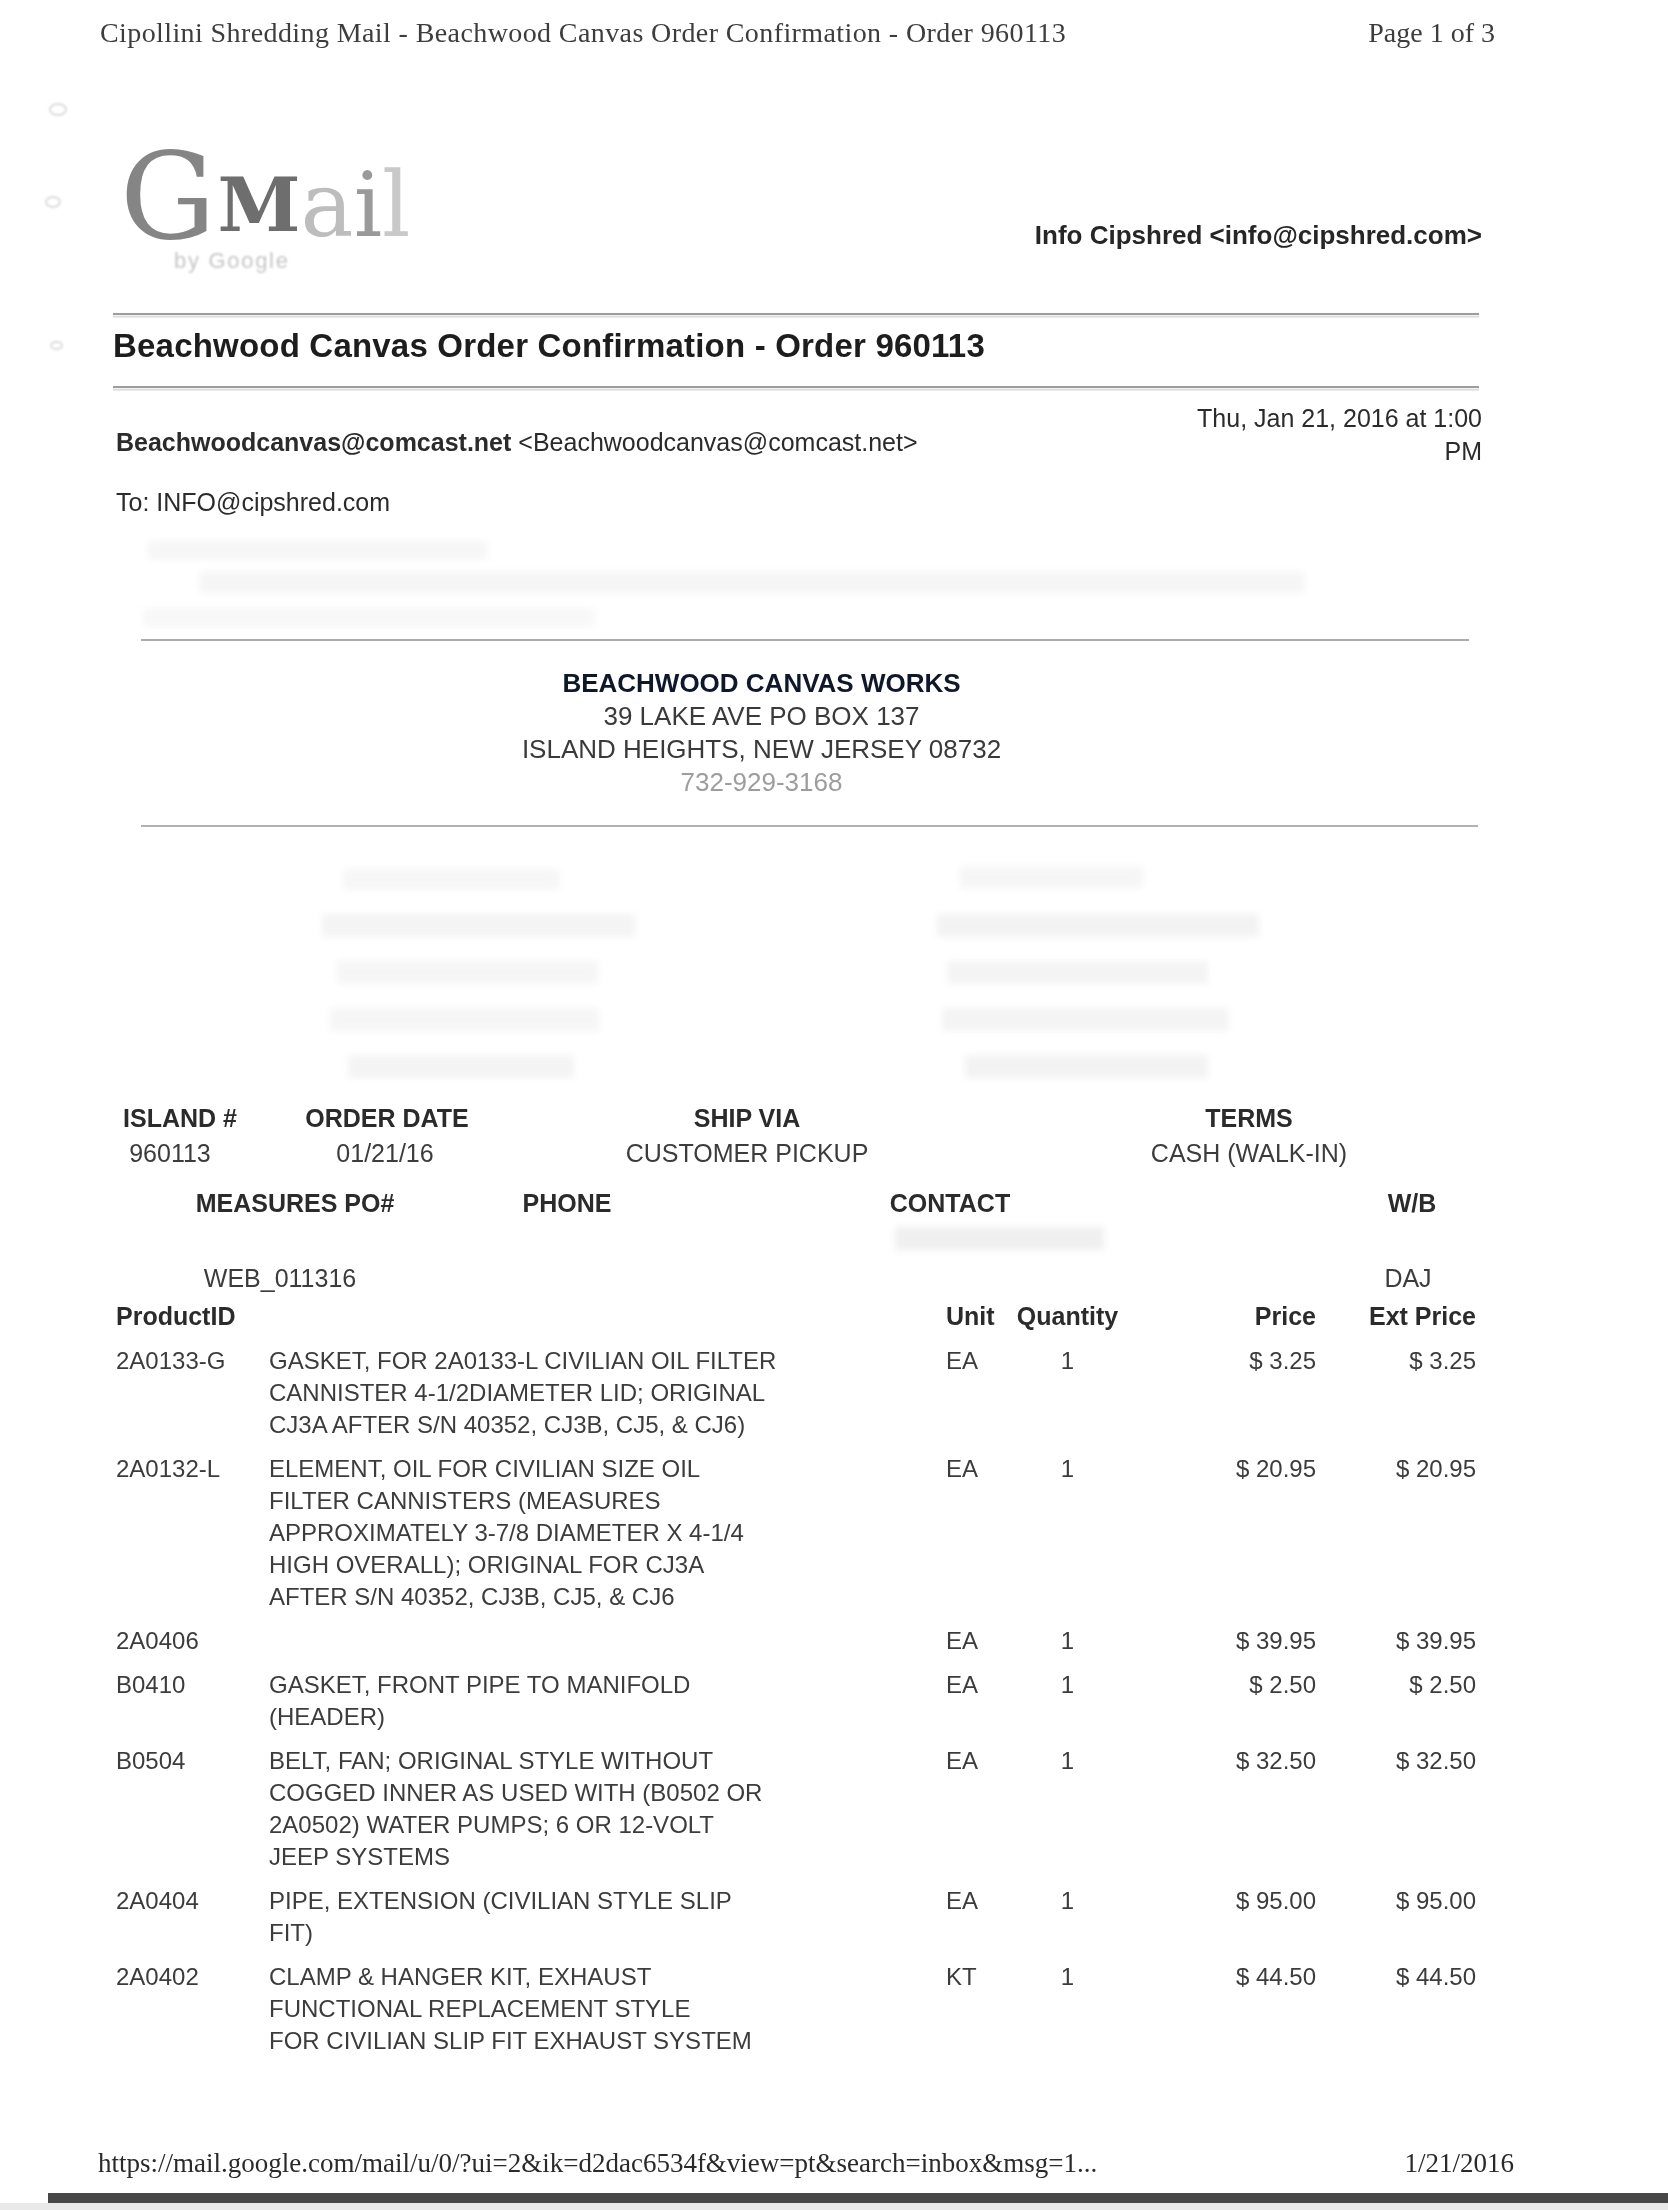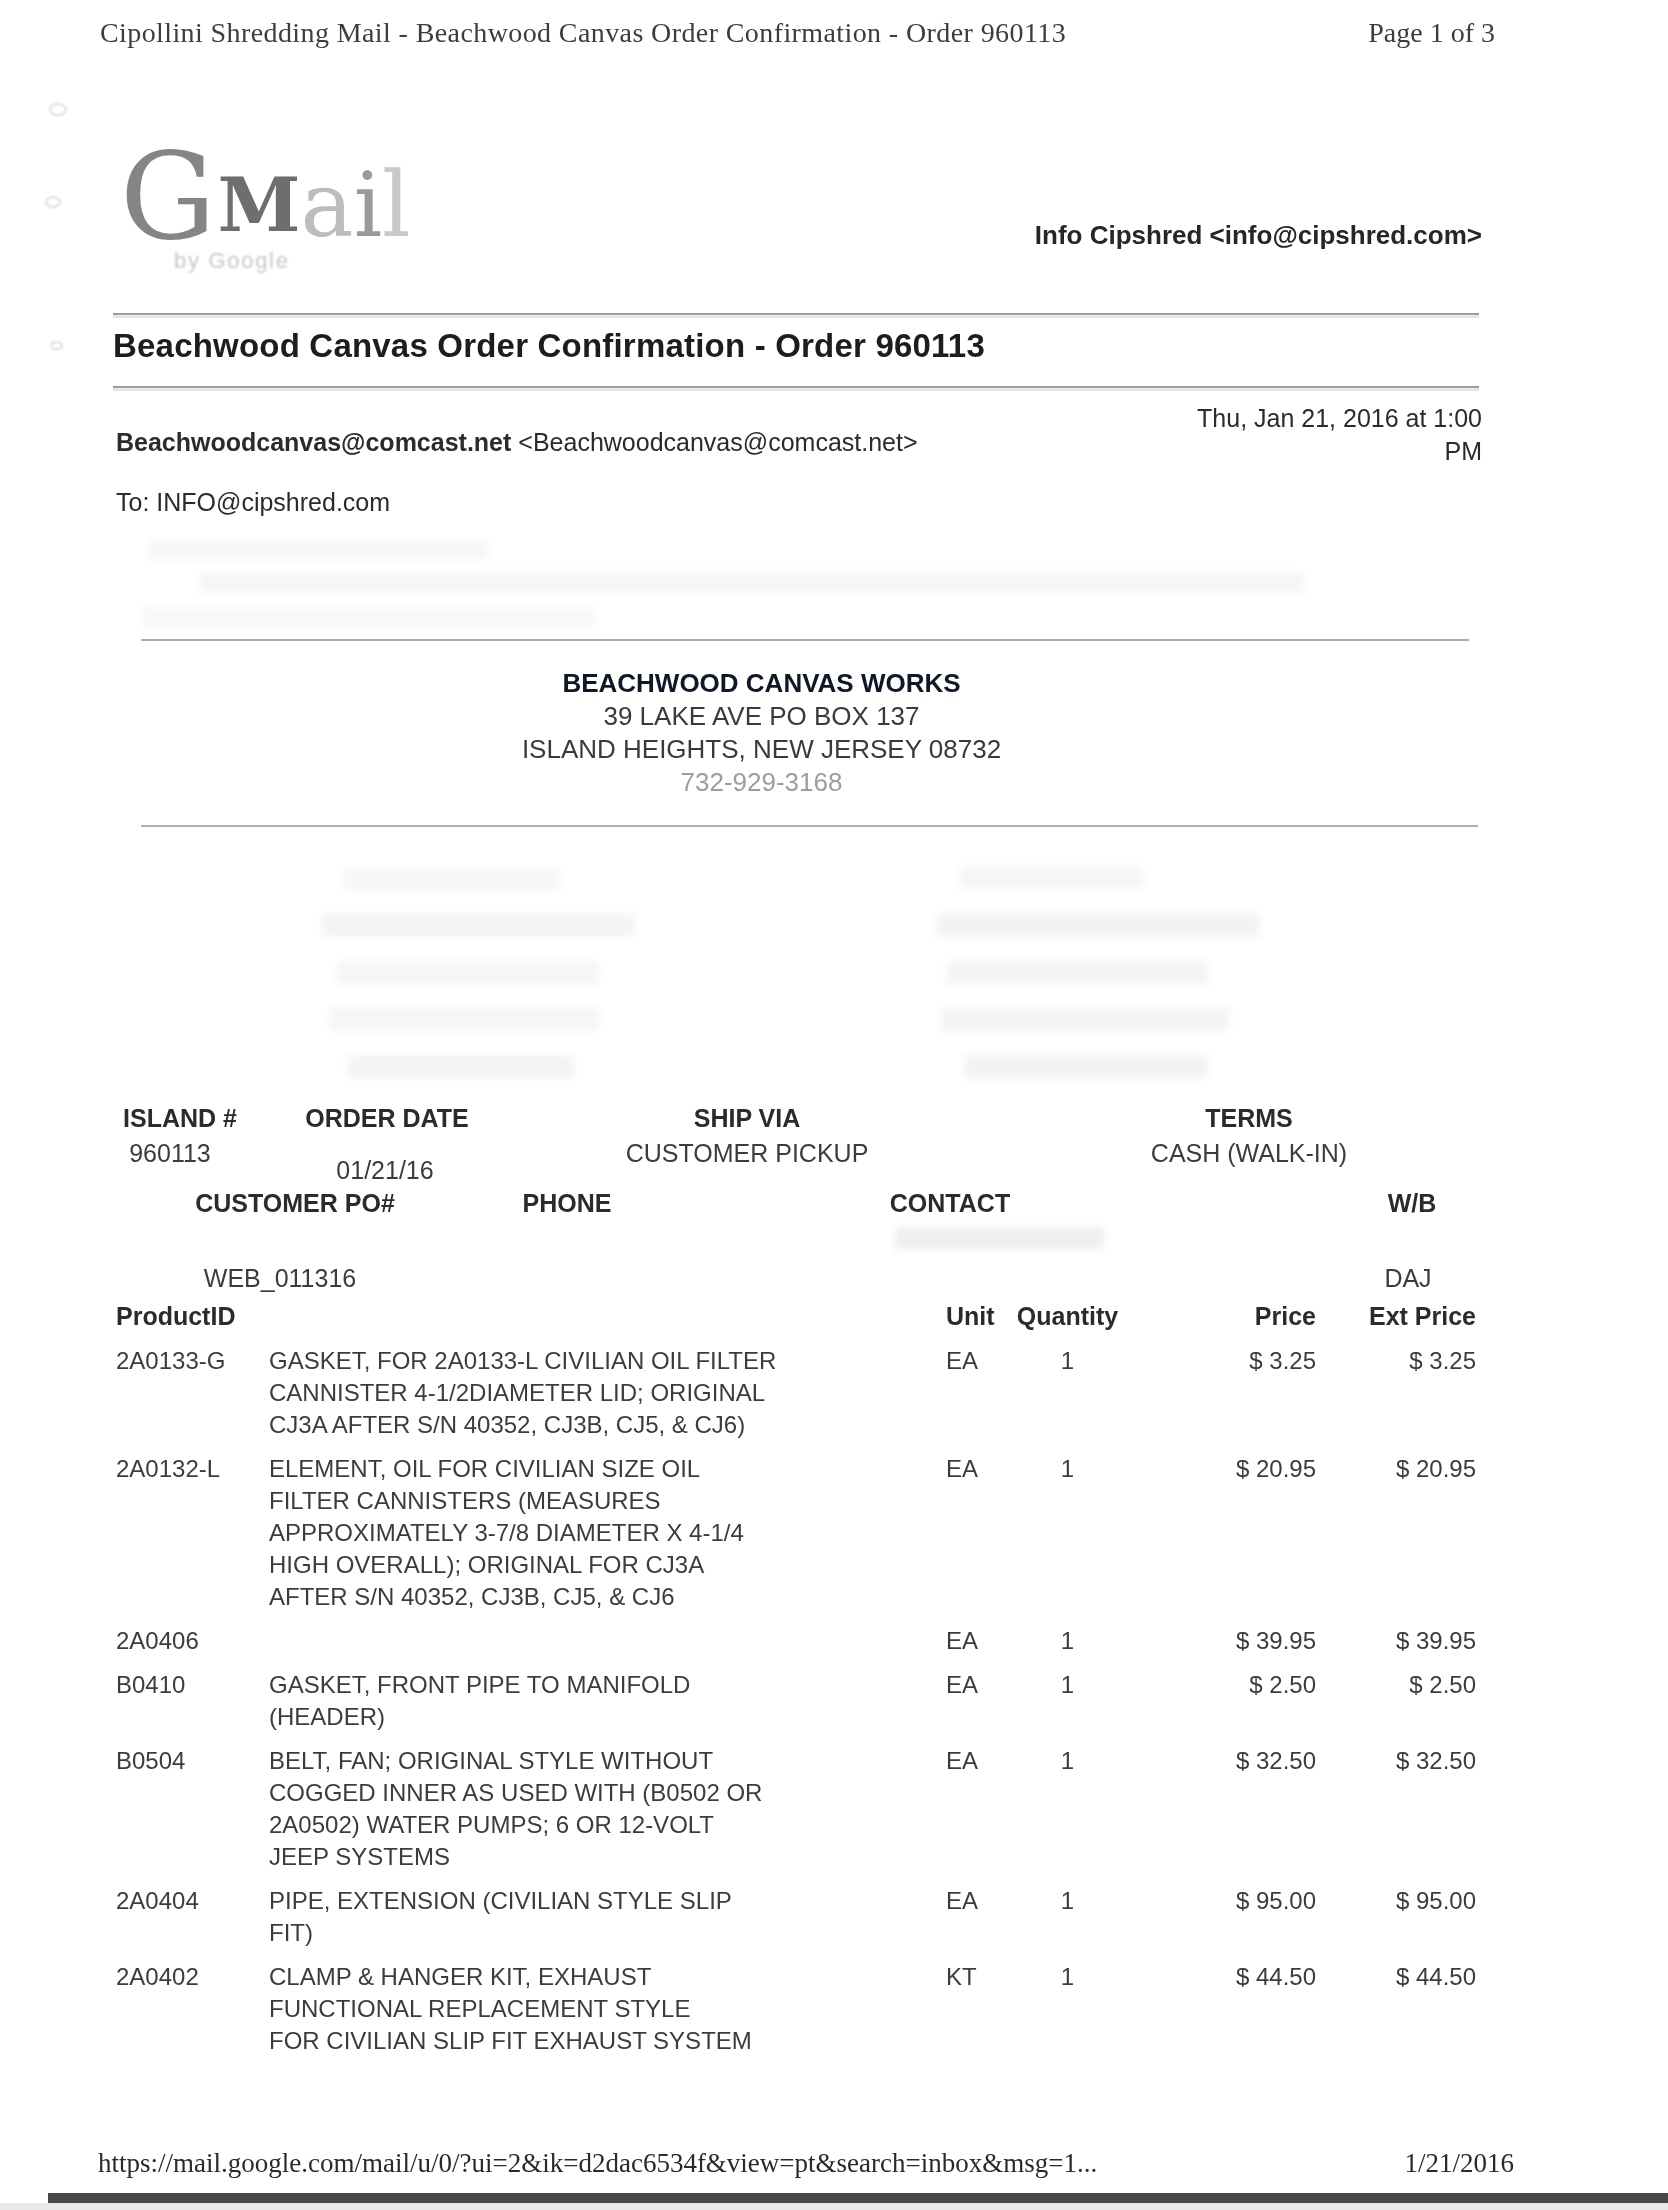--- a/index.html
+++ b/index.html
@@ -117,26 +117,26 @@
 <div class="smudge" style="left:965px;top:1055px;width:243px;height:22.6px;opacity:0.10;"></div>
 
 <div class="oi-line" style="top:1104px;">
   <span class="oi-cell oi-label" style="left:180px;">ISLAND #</span>
   <span class="oi-cell oi-label" style="left:387px;">ORDER DATE</span>
   <span class="oi-cell oi-label" style="left:747px;">SHIP VIA</span>
   <span class="oi-cell oi-label" style="left:1249px;">TERMS</span>
 </div>
 <div class="oi-line" style="top:1139px;">
   <span class="oi-cell" style="left:170px;">960113</span>
-  <span class="oi-cell" style="left:385px;margin-top:17px;">01/21/16</span>
+  <span class="oi-cell" style="left:385px;">01/21/16</span>
   <span class="oi-cell" style="left:747px;">CUSTOMER PICKUP</span>
   <span class="oi-cell" style="left:1249px;">CASH (WALK-IN)</span>
 </div>
 <div class="oi-line" style="top:1189px;">
-  <span class="oi-cell oi-label" style="left:295px;">CUSTOMER PO#</span>
+  <span class="oi-cell oi-label" style="left:295px;">MEASURES PO#</span>
   <span class="oi-cell oi-label" style="left:567px;">PHONE</span>
   <span class="oi-cell oi-label" style="left:950px;">CONTACT</span>
   <span class="oi-cell oi-label" style="left:1412px;">W/B</span>
 </div>
 <div class="oi-line" style="top:1264px;">
   <span class="oi-cell" style="left:280px;">WEB_011316</span>
   <span class="oi-cell" style="left:567px;"></span>
   <span class="oi-cell" style="left:950px;"></span>
   <span class="oi-cell" style="left:1408px;">DAJ</span>
 </div>

